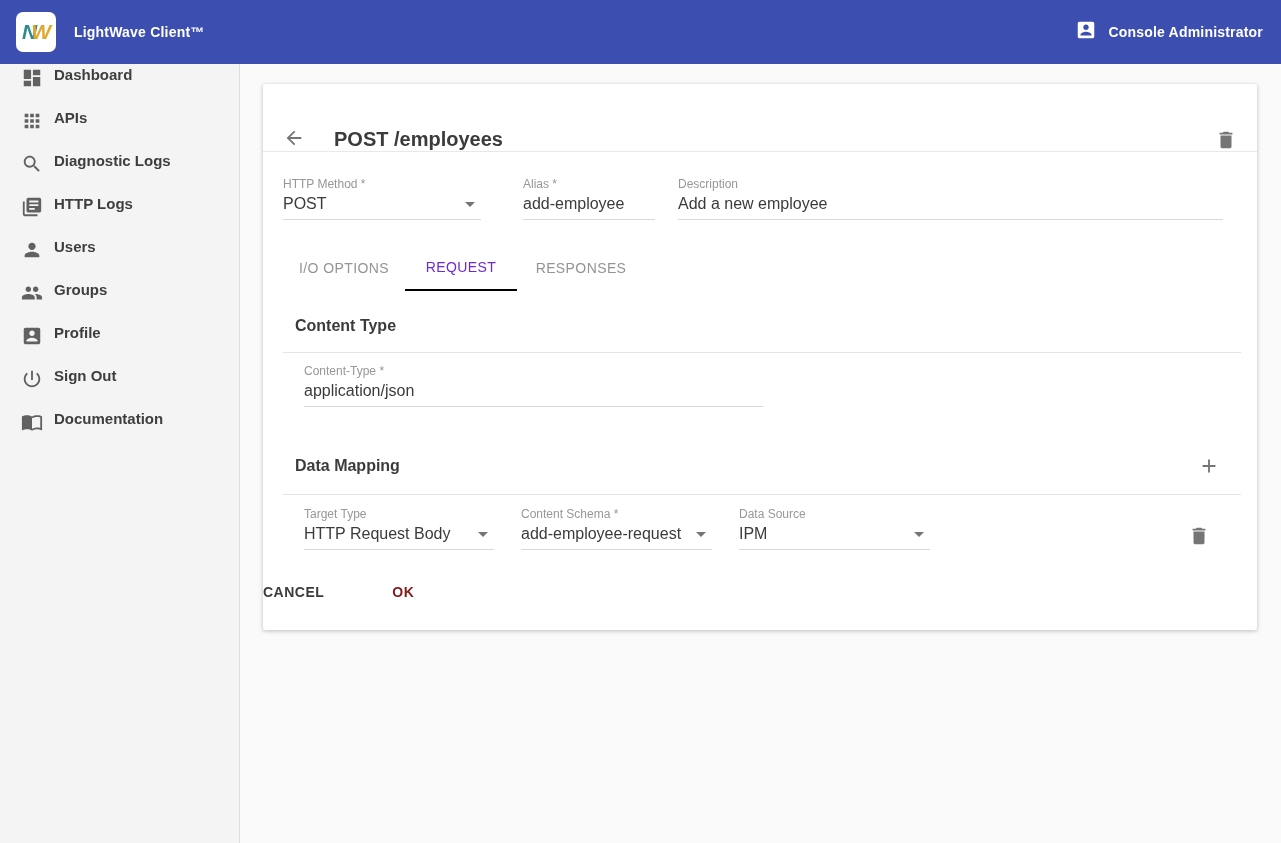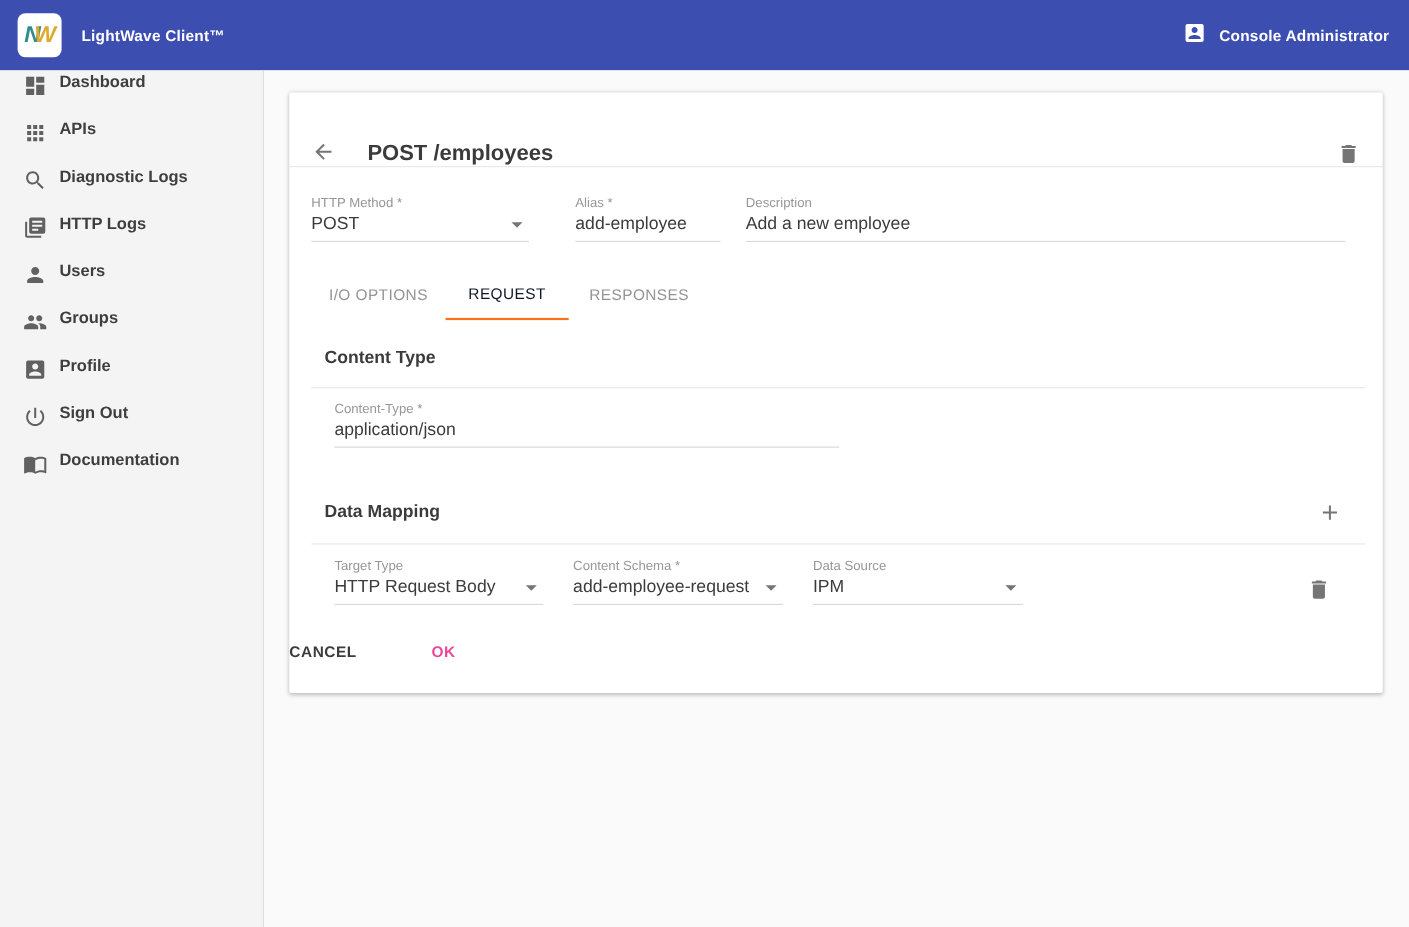--- a/index.html
+++ b/index.html
@@ -56,21 +56,21 @@
     border-right:5px solid transparent; border-top:5px solid #757575; margin-right:6px; }
   .f-method { width:198px; margin-right:42px; }
   .f-alias  { width:132px; margin-right:23px; }
   .f-desc   { width:545px; }
 
   
   .tabs { display:flex; margin:24px 0 0 20px; }
   .tab { height:47px; display:flex; align-items:center; justify-content:center;
     font-size:14px; color:#949494; letter-spacing:0.4px; cursor:pointer; }
   .tab-1 { width:122px; } .tab-2 { width:112px; } .tab-3 { width:128px; }
-  .tab.active { color:#0f172a; border-bottom:2px solid #f97316; }
+  .tab.active { color:#6d28d9; border-bottom:2px solid #000000; }
 
   
   .section-heading { font-size:16px; color:#3B3B3B; margin:26px 0 0 32px; }
   .divider { height:1px; background:#E6E6E6; margin:17px 16px 0 20px; }
   .ct-field { margin:11px 0 0 41px; width:459px; }
 
   .dm-heading-row { display:flex; align-items:center; justify-content:space-between;
     margin:48px 37px 0 32px; }
   .dm-heading-row .section-heading { margin:0; }
   .add-btn svg { width:22px; height:22px; }
@@ -80,21 +80,21 @@
   .f-source { width:191px; }
   .row-delete { margin-left:auto; margin-right:47px; margin-top:18px; }
   .row-delete svg { width:22px; height:22px; }
 
   
   .actions { display:flex; align-items:center;
     padding:34px 60px 30px 0; }
   .btn { font-size:14px; font-weight:600; letter-spacing:0.5px; cursor:pointer;
     background:none; border:none; font-family:"Liberation Sans", sans-serif; }
   .btn-cancel { color:#3B3B3B; margin-right:68px; }
-  .btn-ok { color:#ec4899; }
+  .btn-ok { color:#7f1d1d; }
 </style>
 </head>
 <body>
 
 <header class="topbar">
   <div class="logo-box">
     <span class="logo-n">N</span>
       <span class="logo-w">W</span>
   </div>
   <div class="topbar-title">LightWave Client™</div>

